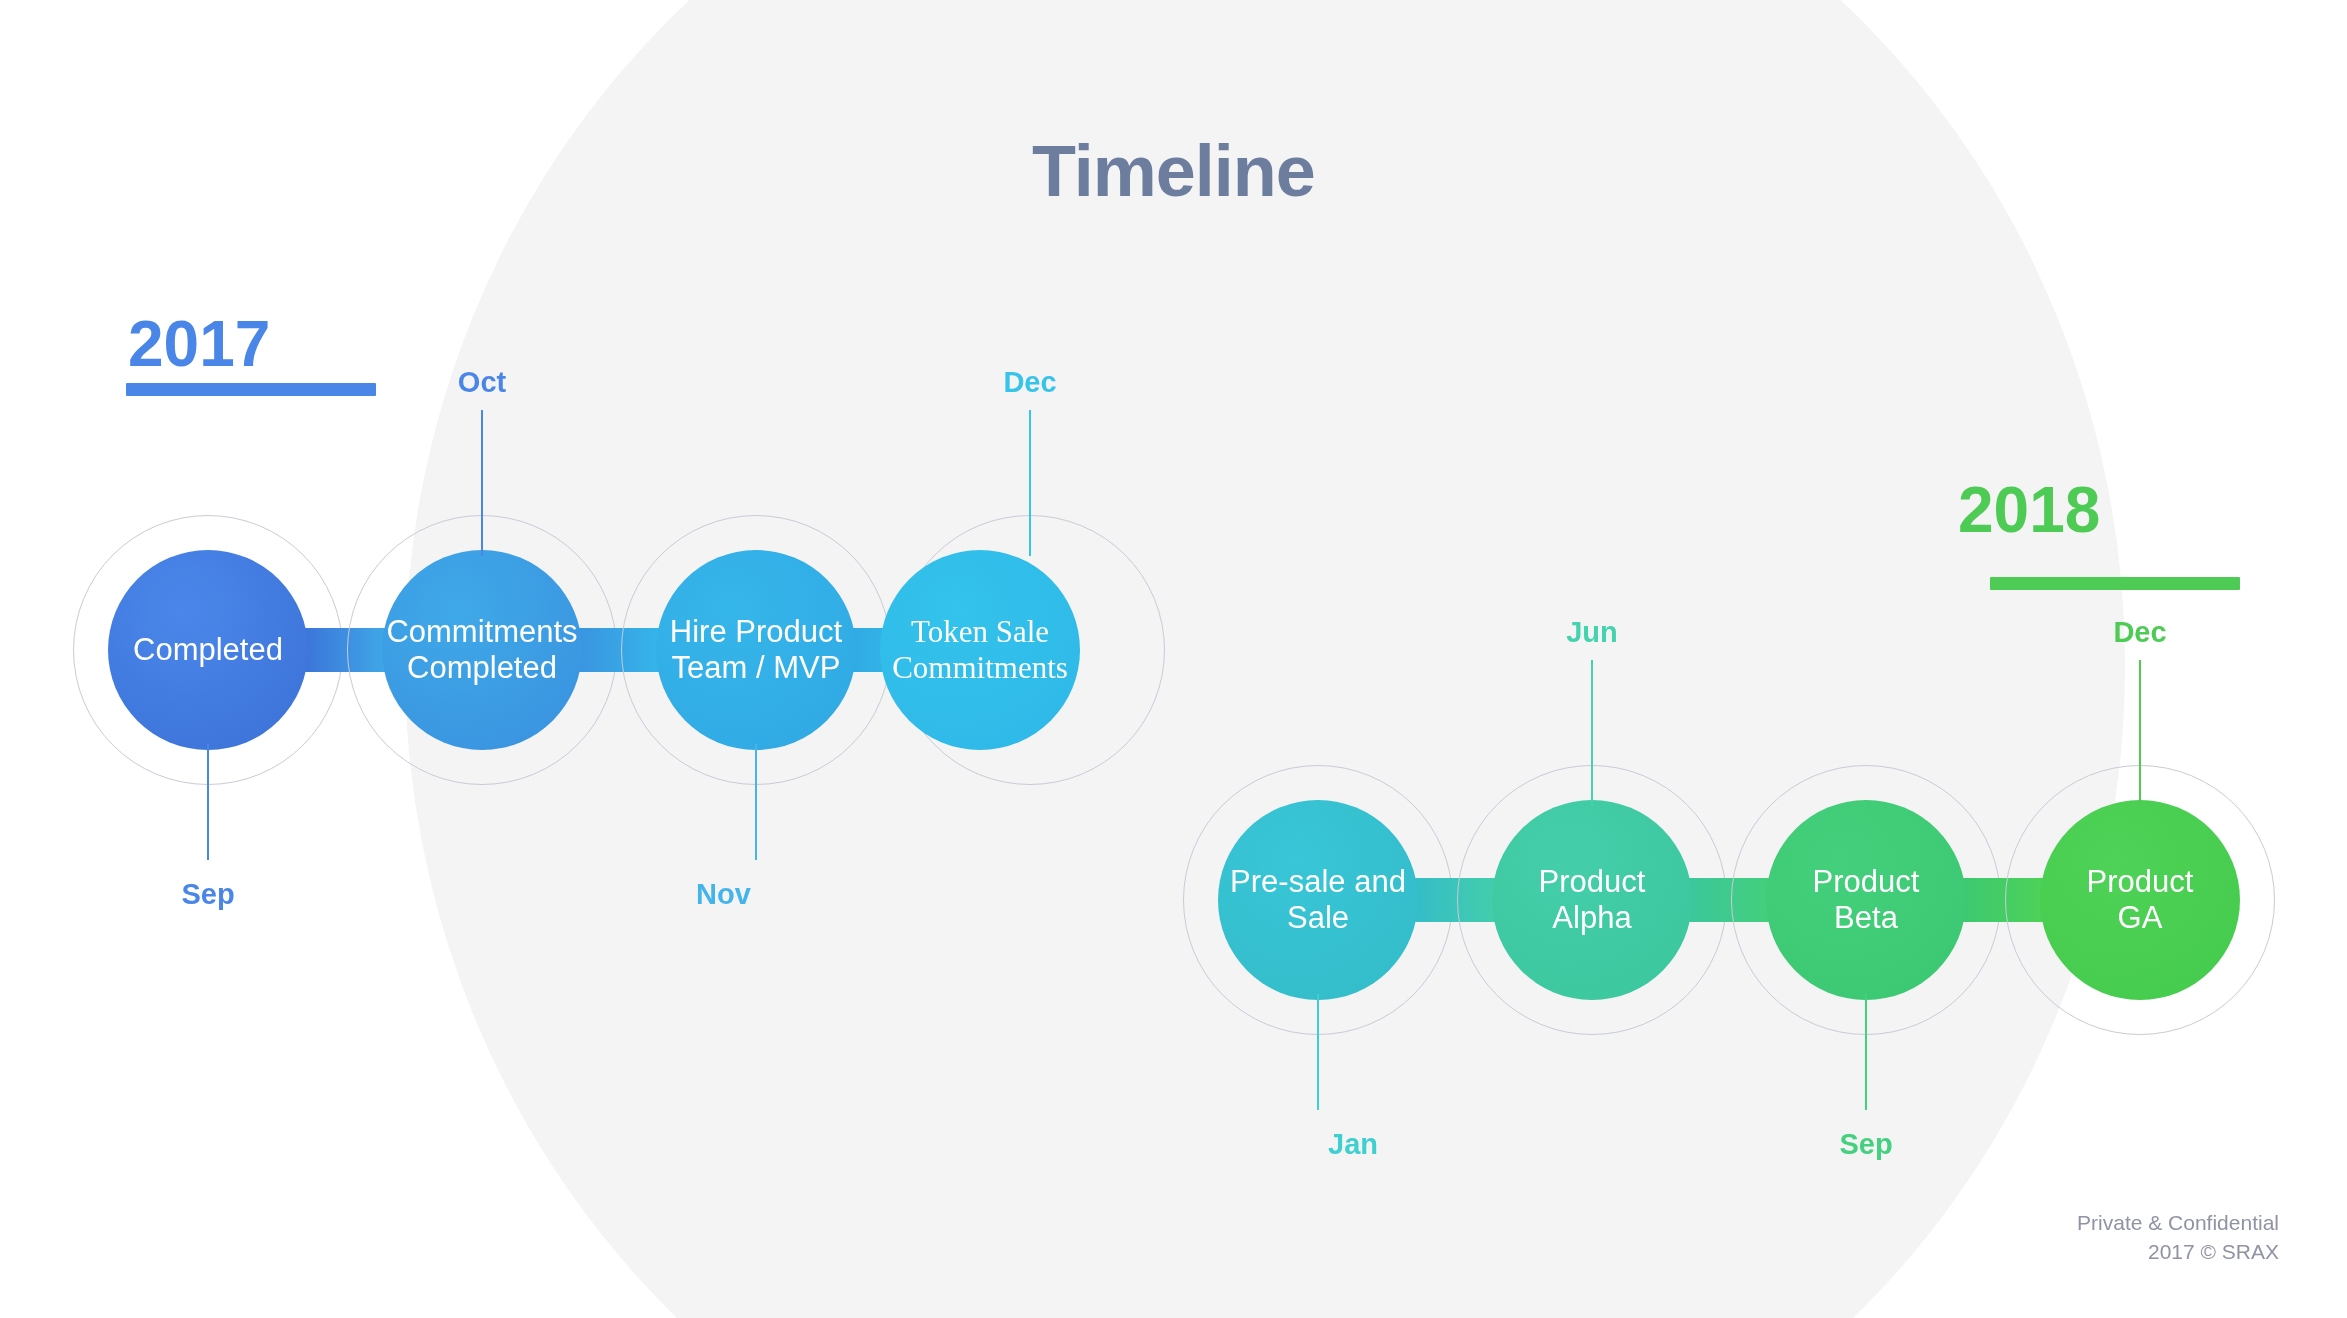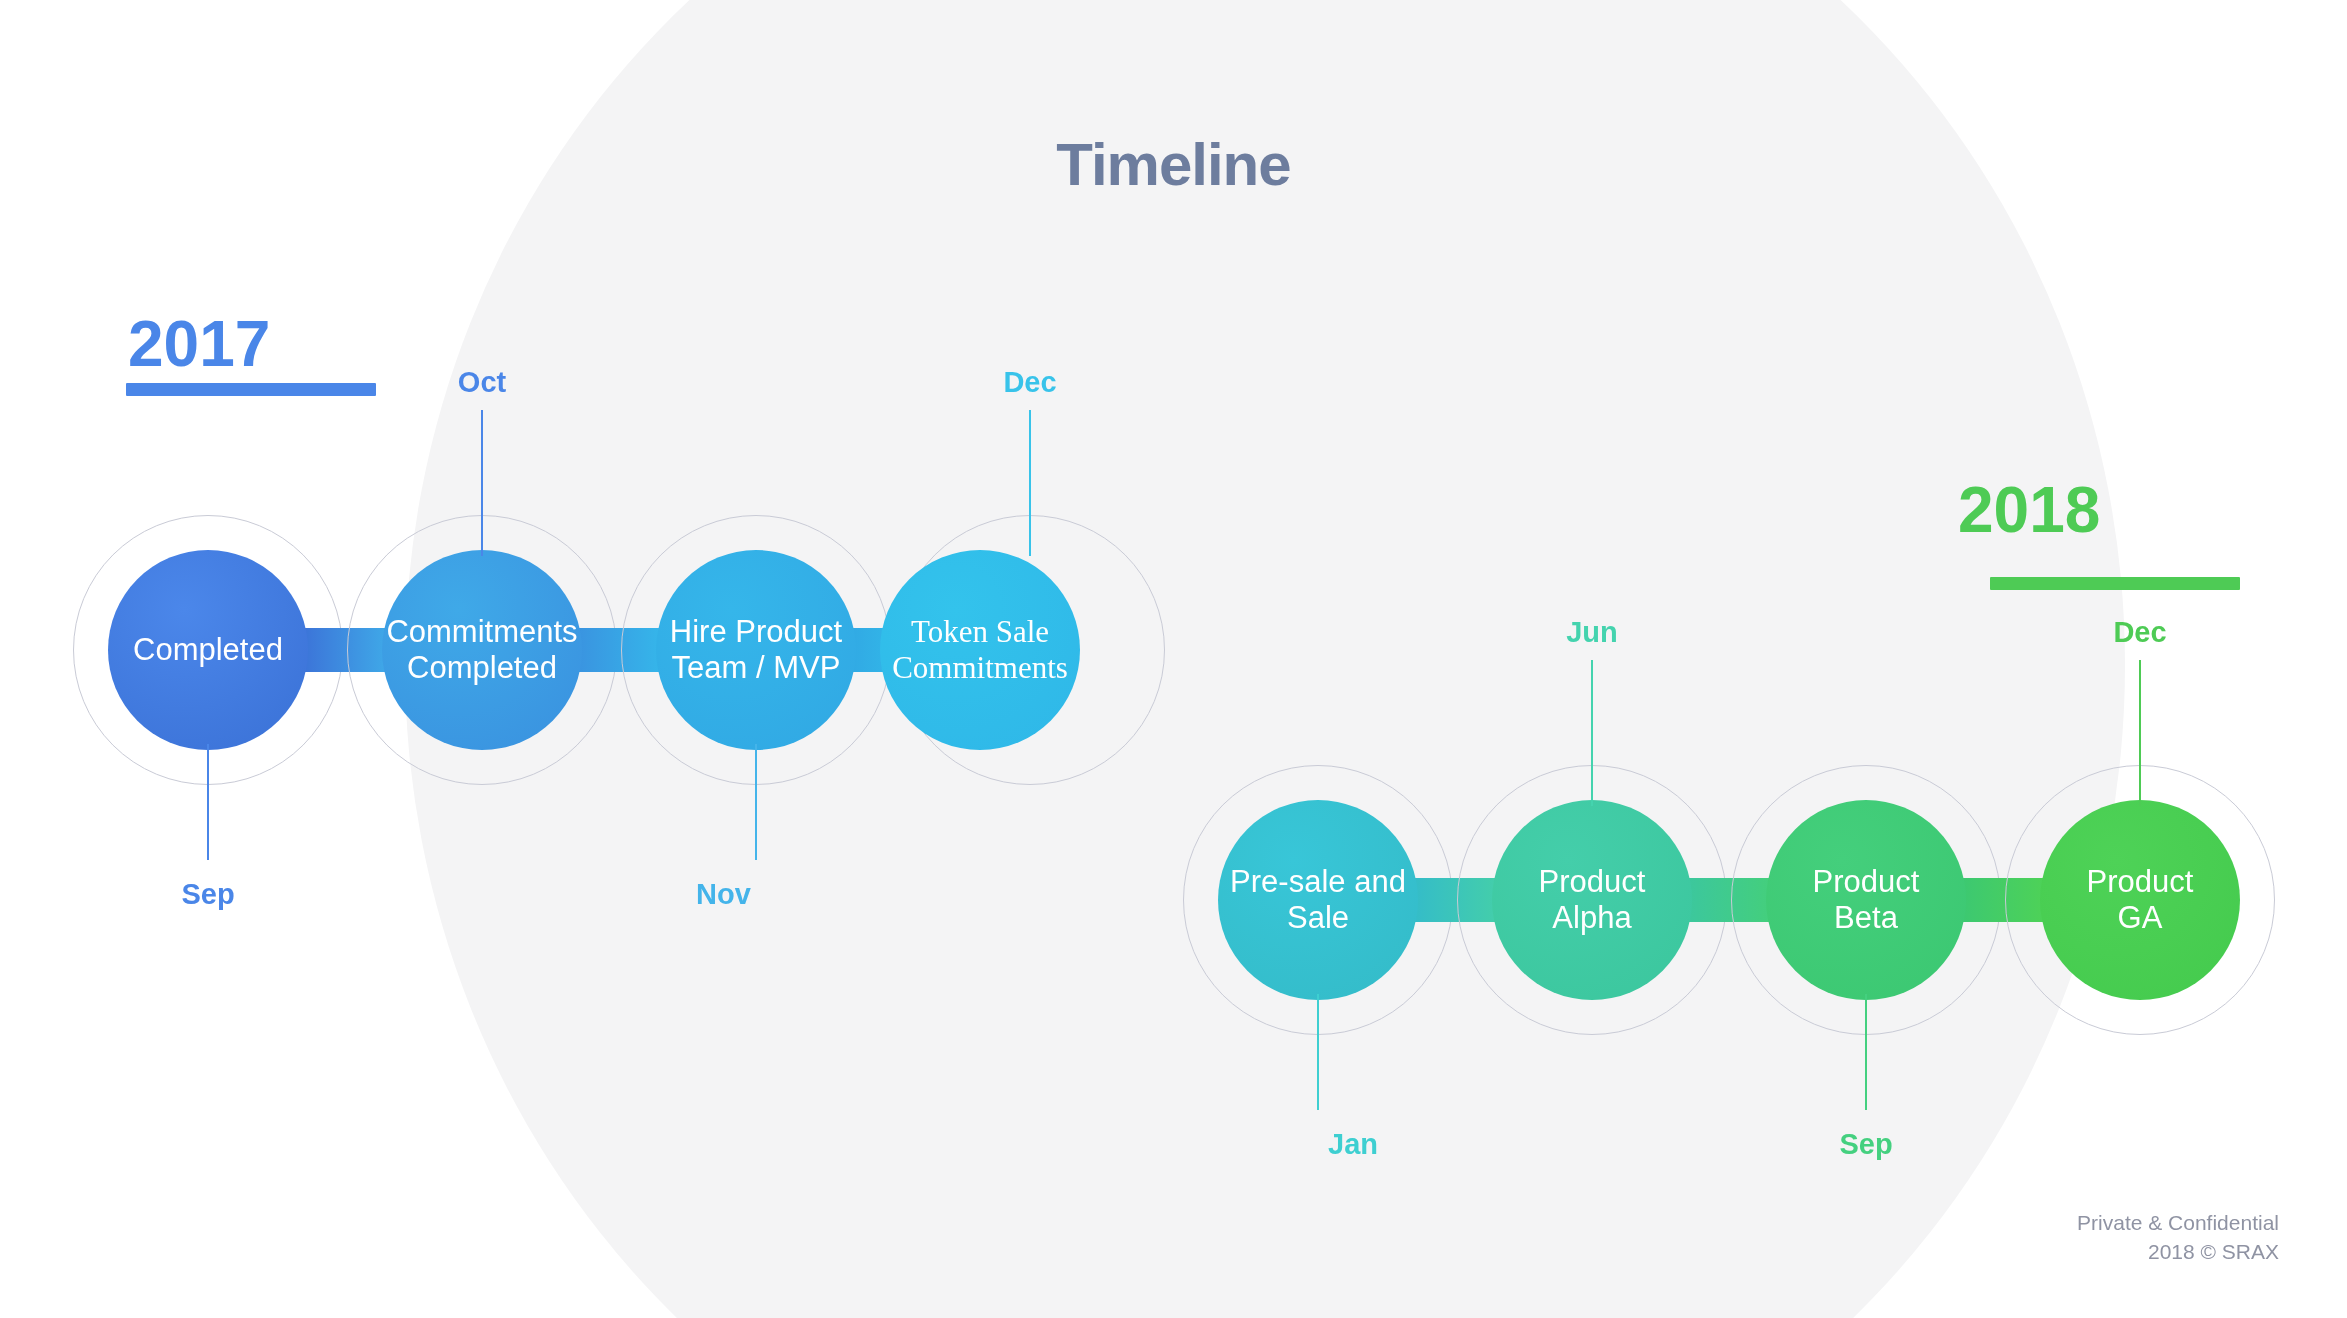--- a/index.html
+++ b/index.html
@@ -28,21 +28,21 @@
     border-radius: 50%;
     background: #f4f4f5;
   }
   
   .title {
     position: absolute;
     left: 0;
     top: 135px;
     width: 2347px;
     text-align: center;
-    font-size: 60px;
+    font-size: 72px;
     font-weight: bold;
     color: #6d7d9e;
     letter-spacing: -1px;
     line-height: 1;
   }
   
   .year {
     position: absolute;
     font-size: 64px;
     font-weight: bold;
@@ -176,16 +176,16 @@
       <div class="month" style="color: rgb(68, 208, 127); left: 1806px; width: 120px; text-align: center; top: 1130px;">Sep</div>
       <div class="ring" style="left: 2005px; top: 765px; width: 270px; height: 270px;"></div>
       <div class="node" style="left: 2040px; top: 800px; width: 200px; height: 200px; background: radial-gradient(circle at 38% 30%, rgb(78, 210, 87) 0%, rgb(69, 203, 78) 88%);"><span>Product
 GA</span></div>
       <div class="leader" style="left: 2139.2px; background: rgb(78, 203, 85); top: 660px; height: 146px;"></div>
       <div class="month" style="color: rgb(78, 203, 85); left: 2080px; width: 120px; text-align: center; top: 618px;">Dec</div>
     </div>
 
   <div class="footer">
     <div>Private &amp; Confidential</div>
-    <div>2018 © SRAX</div>
+    <div>2017 © SRAX</div>
   </div>
 
 </div>
 
 </body></html>

